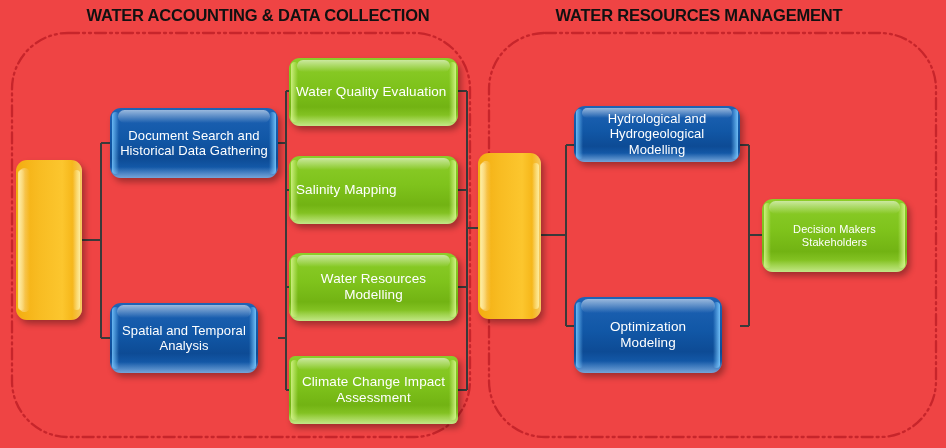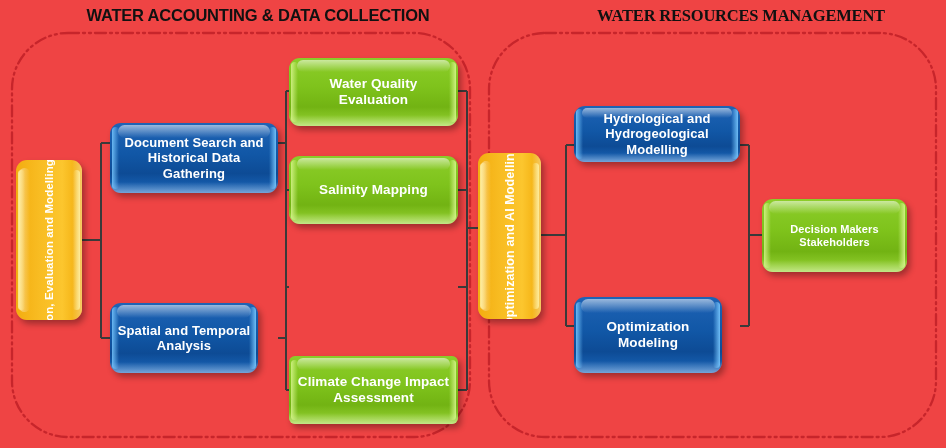--- a/index.html
+++ b/index.html
@@ -22,24 +22,24 @@
     text-align: center;
   }
 
   
   #wires { position: absolute; left: 0; top: 0; width: 946px; height: 448px; }
 
   
   .node {
     position: absolute;
     border-radius: 11px;
-    display: flex; align-items: center; justify-content: center;
+    display: flex; align-items: center; justify-content: flex-start;
     text-align: center;
     color: #ffffff;
-    font-weight: bold;
+    font-weight: normal;
     line-height: 1.16;
     letter-spacing: 0.1px;
     overflow: hidden;
     box-shadow: 3px 4px 6px rgba(0,0,0,0.33);
   }
   .node .lbl { position: relative; z-index: 4; padding: 0 7px; }
 
   
   .node::before {
     content: ""; position: absolute; left: 5%; right: 5%; top: 2px; height: 18%;
@@ -76,21 +76,21 @@
      background: linear-gradient(to left, rgba(255,255,255,0.38), rgba(255,255,255,0)); }
 
   .vtext .lbl { transform: rotate(-90deg); white-space: nowrap; }
 </style>
 </head>
 <body>
 
 <div id="canvas">
 
   <div class="sect-title" style="left:58px; top:6px; width:400px;">WATER ACCOUNTING &amp; DATA COLLECTION</div>
-  <div class="sect-title" style="left:546px; top:6px; width:390px;font-family:Liberation Serif, serif;">WATER RESOURCES MANAGEMENT</div>
+  <div class="sect-title" style="left:504px; top:6px; width:390px;">WATER RESOURCES MANAGEMENT</div>
 
   <svg id="panels" width="946" height="448" style="position:absolute;left:0;top:0;">
     <rect x="12" y="33" width="458" height="404" rx="56" ry="56" fill="none" stroke="#c7252b" stroke-width="2.3" stroke-dasharray="11 4 2 4 2 4" stroke-linecap="round"></rect>
     <rect x="489" y="33" width="447" height="404" rx="56" ry="56" fill="none" stroke="#c7252b" stroke-width="2.3" stroke-dasharray="11 4 2 4 2 4" stroke-linecap="round"></rect>
   </svg>
 
   <svg id="wires">
     <g stroke="#3a3a3a" stroke-width="1.4" fill="none" shape-rendering="crispEdges">
 
       <path d="M82,240 L101,240"></path>
@@ -124,21 +124,21 @@
       <path d="M749,235 L762,235"></path>
     </g>
   </svg>
 
   <div class="node yellow vtext" style="left:16px; top:160px; width:66px; height:160px; font-size:11.5px;">
     <span class="bevelL"></span>
     <span class="bevelR"></span>
     <span class="lbl">Data Collection, Evaluation and Modelling Assessment</span>
   </div>
 
-  <div class="node blue" style="left:110px; top:108px; width:168px; height:70px; font-size:13px;margin-top:15px;">
+  <div class="node blue" style="left:110px; top:108px; width:168px; height:70px; font-size:13px;">
     <span class="bevelL"></span>
     <span class="bevelR"></span>
     <span class="lbl">Document Search and Historical Data Gathering</span>
   </div>
 
   <div class="node blue" style="left:110px; top:303px; width:148px; height:70px; font-size:13px;">
     <span class="bevelL"></span>
     <span class="bevelR"></span>
     <span class="lbl">Spatial and Temporal Analysis</span>
   </div>
@@ -148,20 +148,25 @@
     <span class="bevelR"></span>
     <span class="lbl">Water Quality Evaluation</span>
   </div>
 
   <div class="node green" style="left:289px; top:156px; width:169px; height:68px; font-size:13.5px;">
     <span class="bevelL"></span>
     <span class="bevelR"></span>
     <span class="lbl">Salinity Mapping</span>
   </div>
 
+  <div class="node green" style="left:289px; top:253px; width:169px; height:68px; font-size:13.5px;">
+    <span class="bevelL"></span>
+    <span class="bevelR"></span>
+    <span class="lbl">Water Resources Modelling</span>
+  </div>
 
   <div class="node green" style="left:289px; top:356px; width:169px; height:68px; font-size:13.5px;border-radius:6px;">
     <span class="bevelL"></span>
     <span class="bevelR"></span>
     <span class="lbl">Climate Change Impact Assessment</span>
   </div>
 
   <div class="node yellow vtext" style="left:478px; top:153px; width:63px; height:166px; font-size:12.5px;">
     <span class="bevelL"></span>
     <span class="bevelR"></span>

